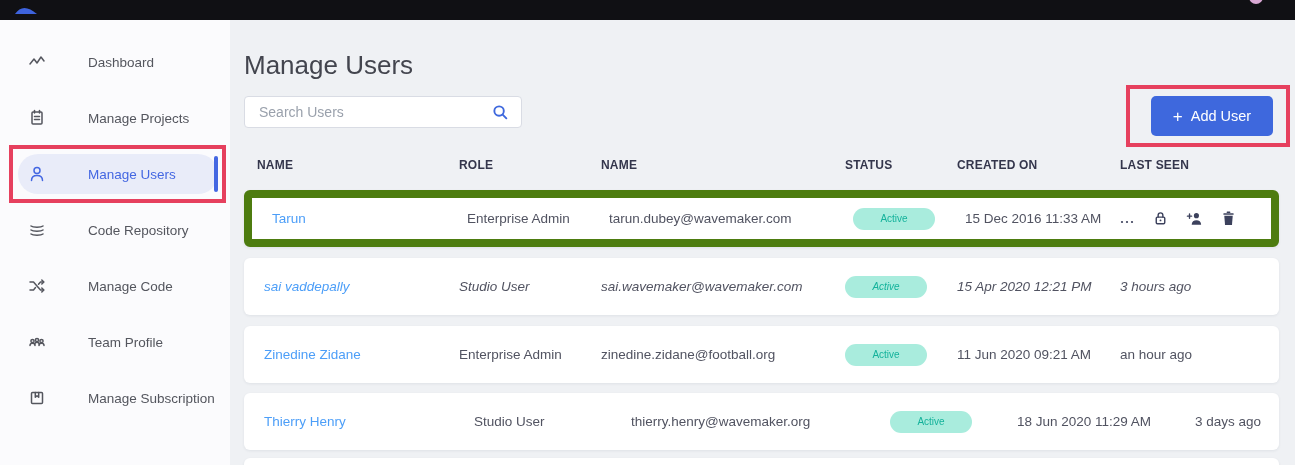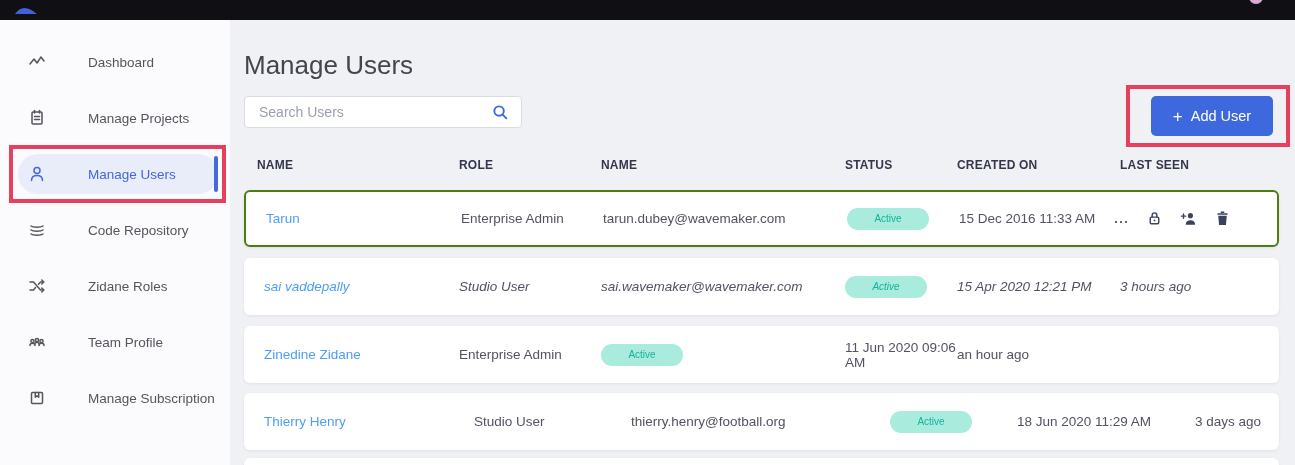--- a/index.html
+++ b/index.html
@@ -49,21 +49,21 @@
   
   .grid-cols { display:grid; grid-template-columns:215px 142px 244px 112px 163px 1fr;
     align-items:center; }
   .table-header { position:absolute; left:244px; top:155px; width:1035px; height:20px;
     font-size:12px; font-weight:bold; color:#34364c; letter-spacing:.2px; }
   .table-header .cell:first-child { padding-left:13px; }
 
   .row { position:absolute; left:244px; width:1035px; height:57px; background:#fff;
     border-radius:6px; box-shadow:0 1px 3px rgba(40,50,80,.08); font-size:13.5px;
     color:#515361; }
-  .row.selected { border:2px solid #4d7c0f; }
+  .row.selected { border:8px solid #4d7c0f; }
   .cell-name { padding-left:20px; color:#4c9ef8; cursor:pointer; }
   .badge { display:inline-block; width:82px; text-align:center; padding:5.5px 0;
     border-radius:14px; font-size:10px; }
   .actions { display:flex; align-items:center; gap:17px; margin-left:-9px; color:#3c415c; }
   .actions svg { display:block; cursor:pointer; }
   .actions .ic-stroke { stroke:#3c415c; fill:none; stroke-width:1.5; stroke-linecap:round; }
   .actions .ic-fill { fill:#3c415c; stroke:none; }
 
   
   .anno { position:absolute; border:4px solid #e6405e; z-index:10; pointer-events:none; }
@@ -121,21 +121,21 @@
   </div>
 
   <div class="side-item">
     <svg width="18" height="18" viewBox="0 0 18 18">
       <path d="M2 5 h3.5 l7 8 h3"></path>
       <path d="M2 13 h3.5 l2 -2.4"></path>
       <path d="M10.5 7.2 l2 -2.2 h3"></path>
       <path d="M13.8 3 l2 2 -2 2"></path>
       <path d="M13.8 11 l2 2 -2 2"></path>
     </svg>
-    <span class="lbl">Zidane Roles</span>
+    <span class="lbl">Manage Code</span>
   </div>
 
   <div class="side-item">
     <svg width="18" height="18" viewBox="0 0 18 18">
       <circle cx="4.5" cy="8" r="1.6"></circle>
         <circle cx="9" cy="7" r="1.6"></circle>
         <circle cx="13.5" cy="8" r="1.6"></circle>
       <path d="M2 12.5 c0 -1.4 1.1 -2.2 2.5 -2.2 s2.5 .8 2.5 2.2"></path>
       <path d="M6.6 11.4 c.2 -1.5 1.2 -2.2 2.4 -2.2 s2.2 .7 2.4 2.2"></path>
       <path d="M11 12.5 c0 -1.4 1.1 -2.2 2.5 -2.2 s2.5 .8 2.5 2.2"></path>
@@ -211,29 +211,30 @@
   <span>Studio User</span>
   <span>sai.wavemaker@wavemaker.com</span>
   <span><span class="badge" style="background:#a9ecdd;color:#14b29b;">Active</span></span>
   <span>15 Apr 2020 12:21 PM</span>
   <span>3 hours ago</span>
 </div>
 
 <div class="row grid-cols" style="top:326px;">
   <span class="cell-name">Zinedine Zidane</span>
   <span>Enterprise Admin</span>
-  <span><span class="badge" style="background:#a9ecdd;color:#14b29b;">Active</span></span>
-  <span>11 Jun 2020 09:06 AM</span>
+  <span>zinedine.zidane@football.org</span>
+  <span><span class="badge" style="background:#a9ecdd;color:#14b29b;">Active</span></span>
+  <span>11 Jun 2020 09:21 AM</span>
   <span>an hour ago</span>
 </div>
 
 <div class="row grid-cols" style="top:393px;gap:15px;">
   <span class="cell-name">Thierry Henry</span>
   <span>Studio User</span>
-  <span>thierry.henry@football.org</span>
+  <span>thierry.henry@wavemaker.org</span>
   <span><span class="badge" style="background:#a9ecdd;color:#14b29b;">Active</span></span>
   <span>18 Jun 2020 11:29 AM</span>
   <span>3 days ago</span>
 </div>
 
 <div class="row" style="top:458px;"></div>
 
 <div class="anno anno-sidebar"></div>
 <div class="anno anno-add"></div>
 

